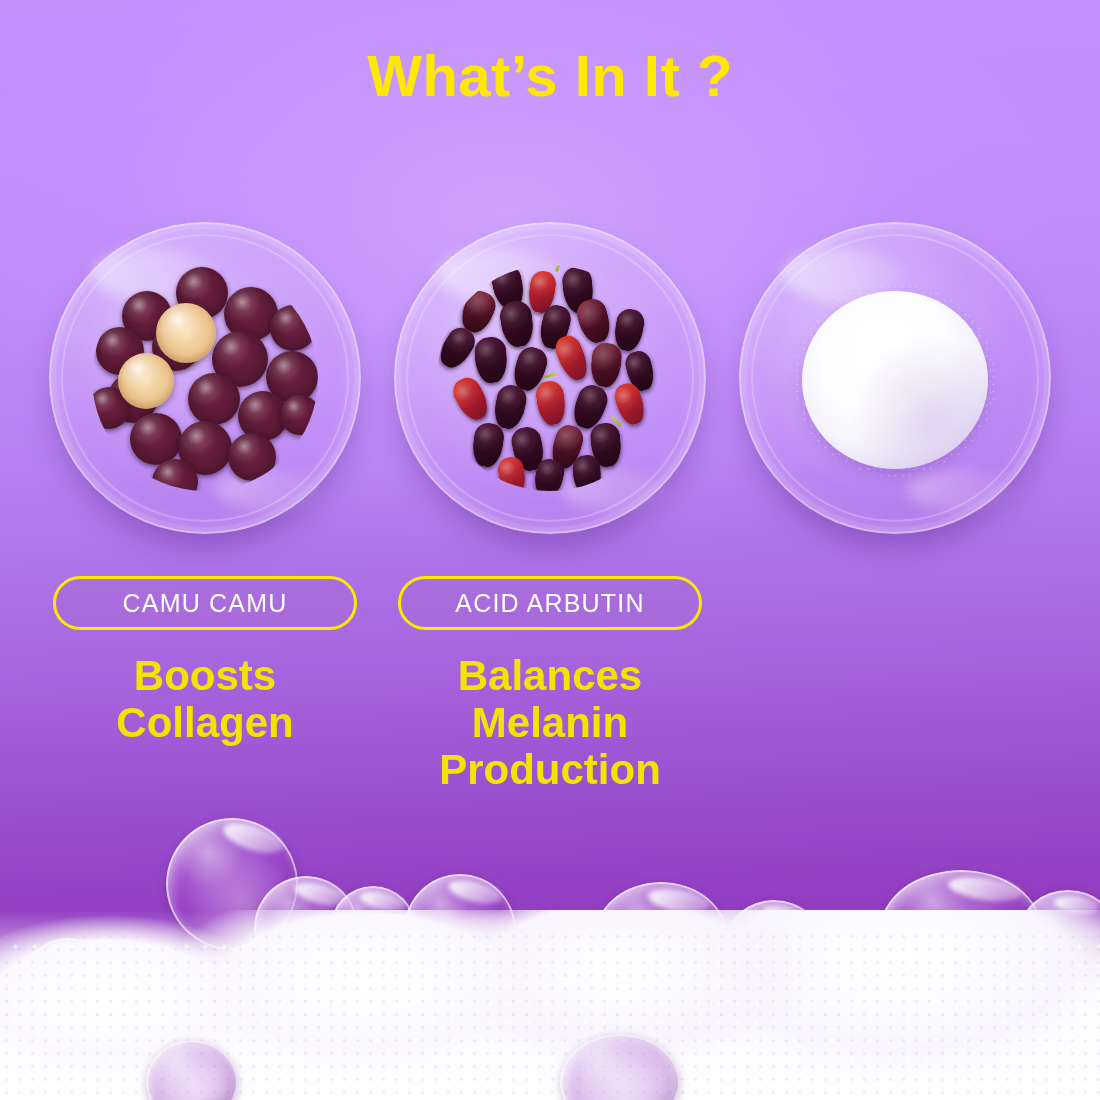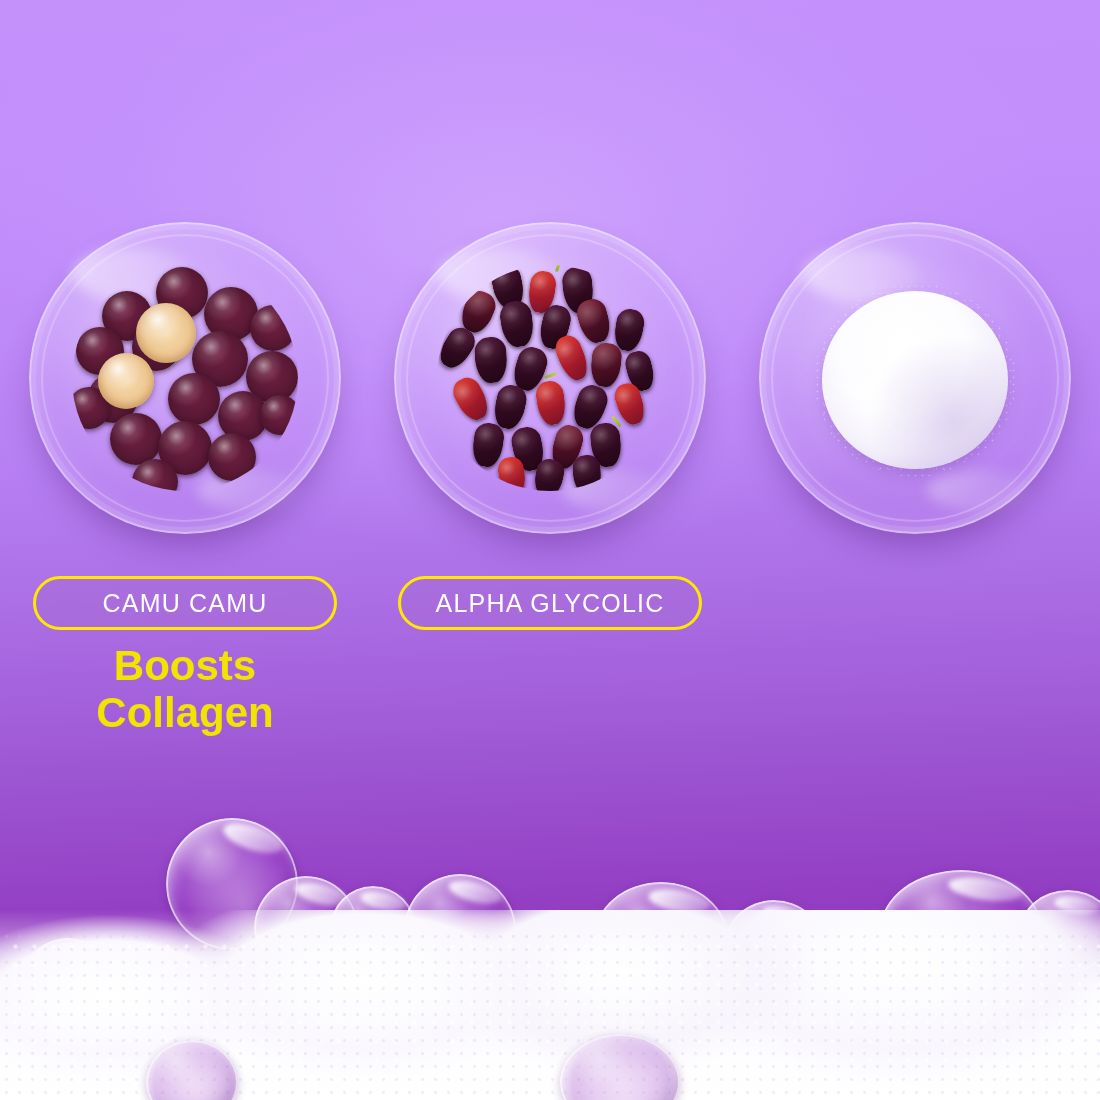--- a/index.html
+++ b/index.html
@@ -36,21 +36,21 @@
     font-size:58px; font-weight:bold;
     letter-spacing:0.5px;
     color:#ffe800;
     line-height:1.05;
   }
 
   
   .cols {
     position:absolute; top:222px; left:0; width:100%;
     display:flex; justify-content:space-between;
-    padding:0 20px;
+    padding:0 40px;
   }
   .col { width:330px; display:flex; flex-direction:column; align-items:center; }
 
   
   .bowl-wrap { position:relative; width:312px; height:312px; }
 
   .bowl {
     position:absolute; inset:0;
     border-radius:50%;
     background:
@@ -167,21 +167,21 @@
     background:rgba(168,108,214,0.55);
     display:flex; align-items:center; justify-content:center;
     color:#ffffff;
     font-size:25px; font-weight:500;
     letter-spacing:1.2px;
     white-space:nowrap;
   }
 
   
   .benefit {
-    margin-top:12px;
+    margin-top:22px;
     color:#f3e400;
     font-size:42px; font-weight:bold;
     line-height:1.12;
     text-align:center;
     white-space:pre-line;
   }
 
   
   .foam { position:absolute; left:0; bottom:0; width:1100px; height:300px; }
   .foam-body {
@@ -219,20 +219,21 @@
     position:absolute; border-radius:50%;
     background:linear-gradient(120deg, rgba(255,255,255,0.95), rgba(255,255,255,0.30));
     filter:blur(2.5px);
   }
 </style>
 </head>
 <body>
 
 <div id="poster">
 
+  <div class="title">What’s In It ?</div>
 
   <div class="cols">
 
     <div class="col">
       <div class="bowl-wrap">
         <div class="bowl"></div>
         <div class="bowl-glint"></div>
         <div class="bowl-glint b"></div>
         <div class="contents">
           <div class="berry" style="left:84px;top:2px;width:52px;height:52px;"></div>
@@ -291,21 +292,24 @@
           <div class="mulberry" style="left:36px;top:158px;width:30px;height:44px;transform:rotate(8deg);"></div>
           <div class="mulberry" style="left:76px;top:162px;width:30px;height:44px;transform:rotate(-12deg);"></div>
           <div class="mulberry mid" style="left:116px;top:160px;width:28px;height:44px;transform:rotate(16deg);"></div>
           <div class="mulberry" style="left:154px;top:158px;width:30px;height:44px;transform:rotate(-6deg);"></div>
           <div class="stem" style="left:178px;top:150px;transform:rotate(-40deg);"></div>
           <div class="mulberry red" style="left:62px;top:192px;width:26px;height:38px;transform:rotate(-10deg);"></div>
           <div class="mulberry" style="left:98px;top:194px;width:28px;height:38px;transform:rotate(12deg);"></div>
           <div class="mulberry" style="left:136px;top:190px;width:28px;height:40px;transform:rotate(-4deg);"></div>
         </div>
       </div>
-      <div class="pill">ALPHA GLYCOLIC</div>
+      <div class="pill">ACID ARBUTIN</div>
+      <div class="benefit">Balances
+Melanin
+Production</div>
     </div>
 
     <div class="col">
       <div class="bowl-wrap">
         <div class="bowl"></div>
         <div class="bowl-glint"></div>
         <div class="bowl-glint b"></div>
         <div class="contents">
           <div class="powder">
             <div class="powder-grain"></div>

